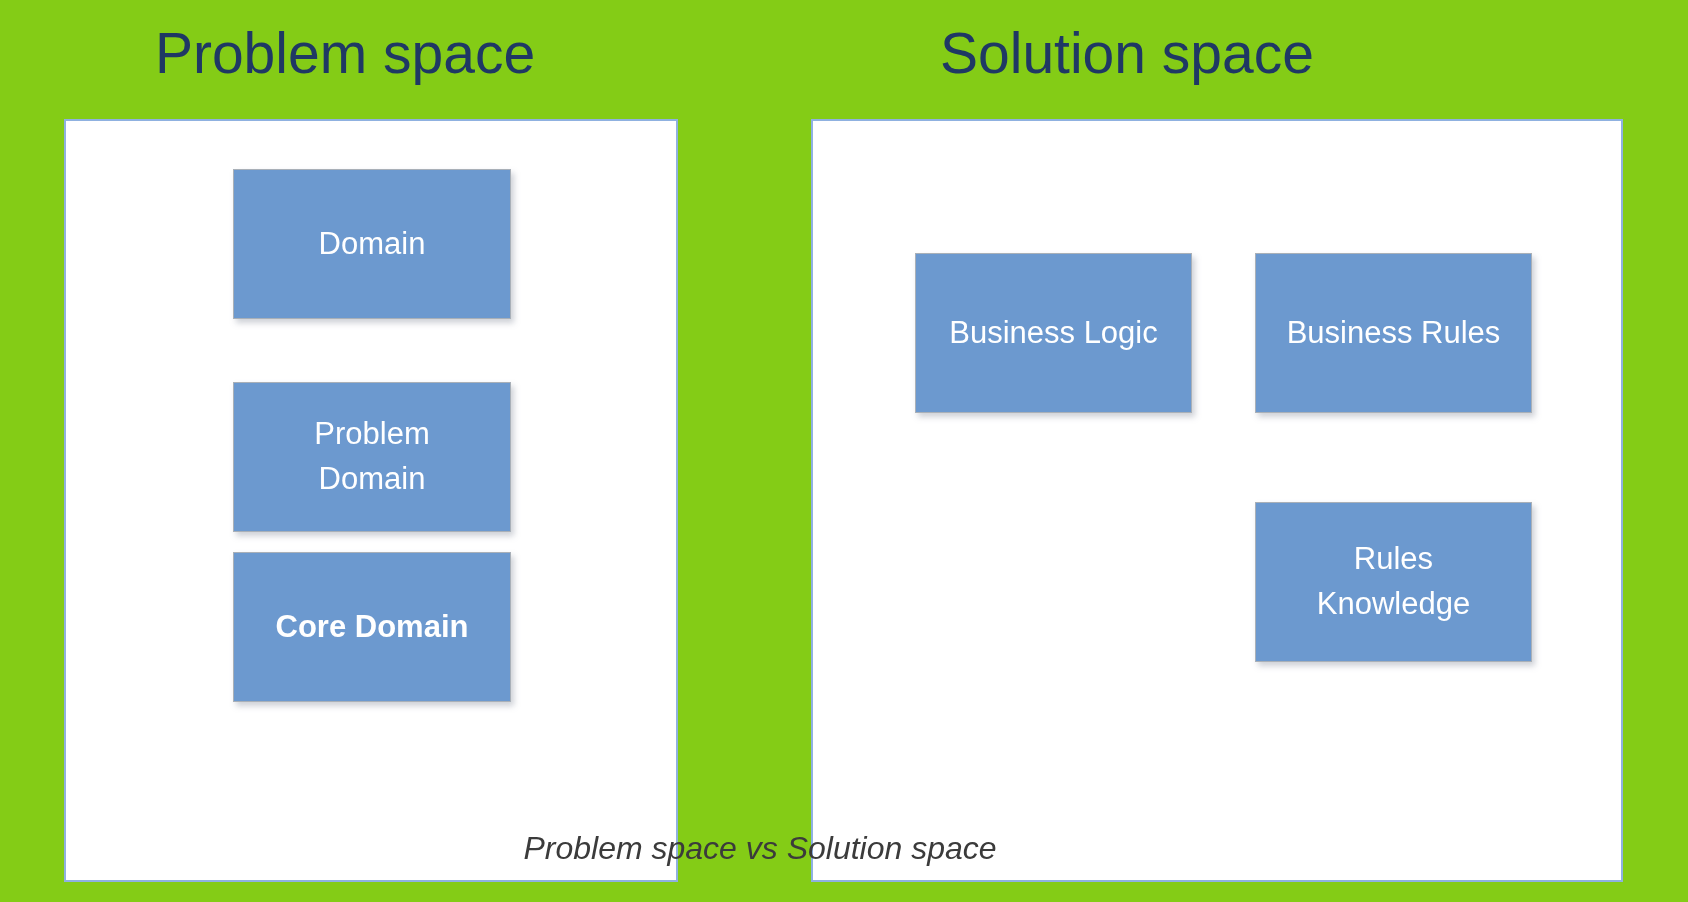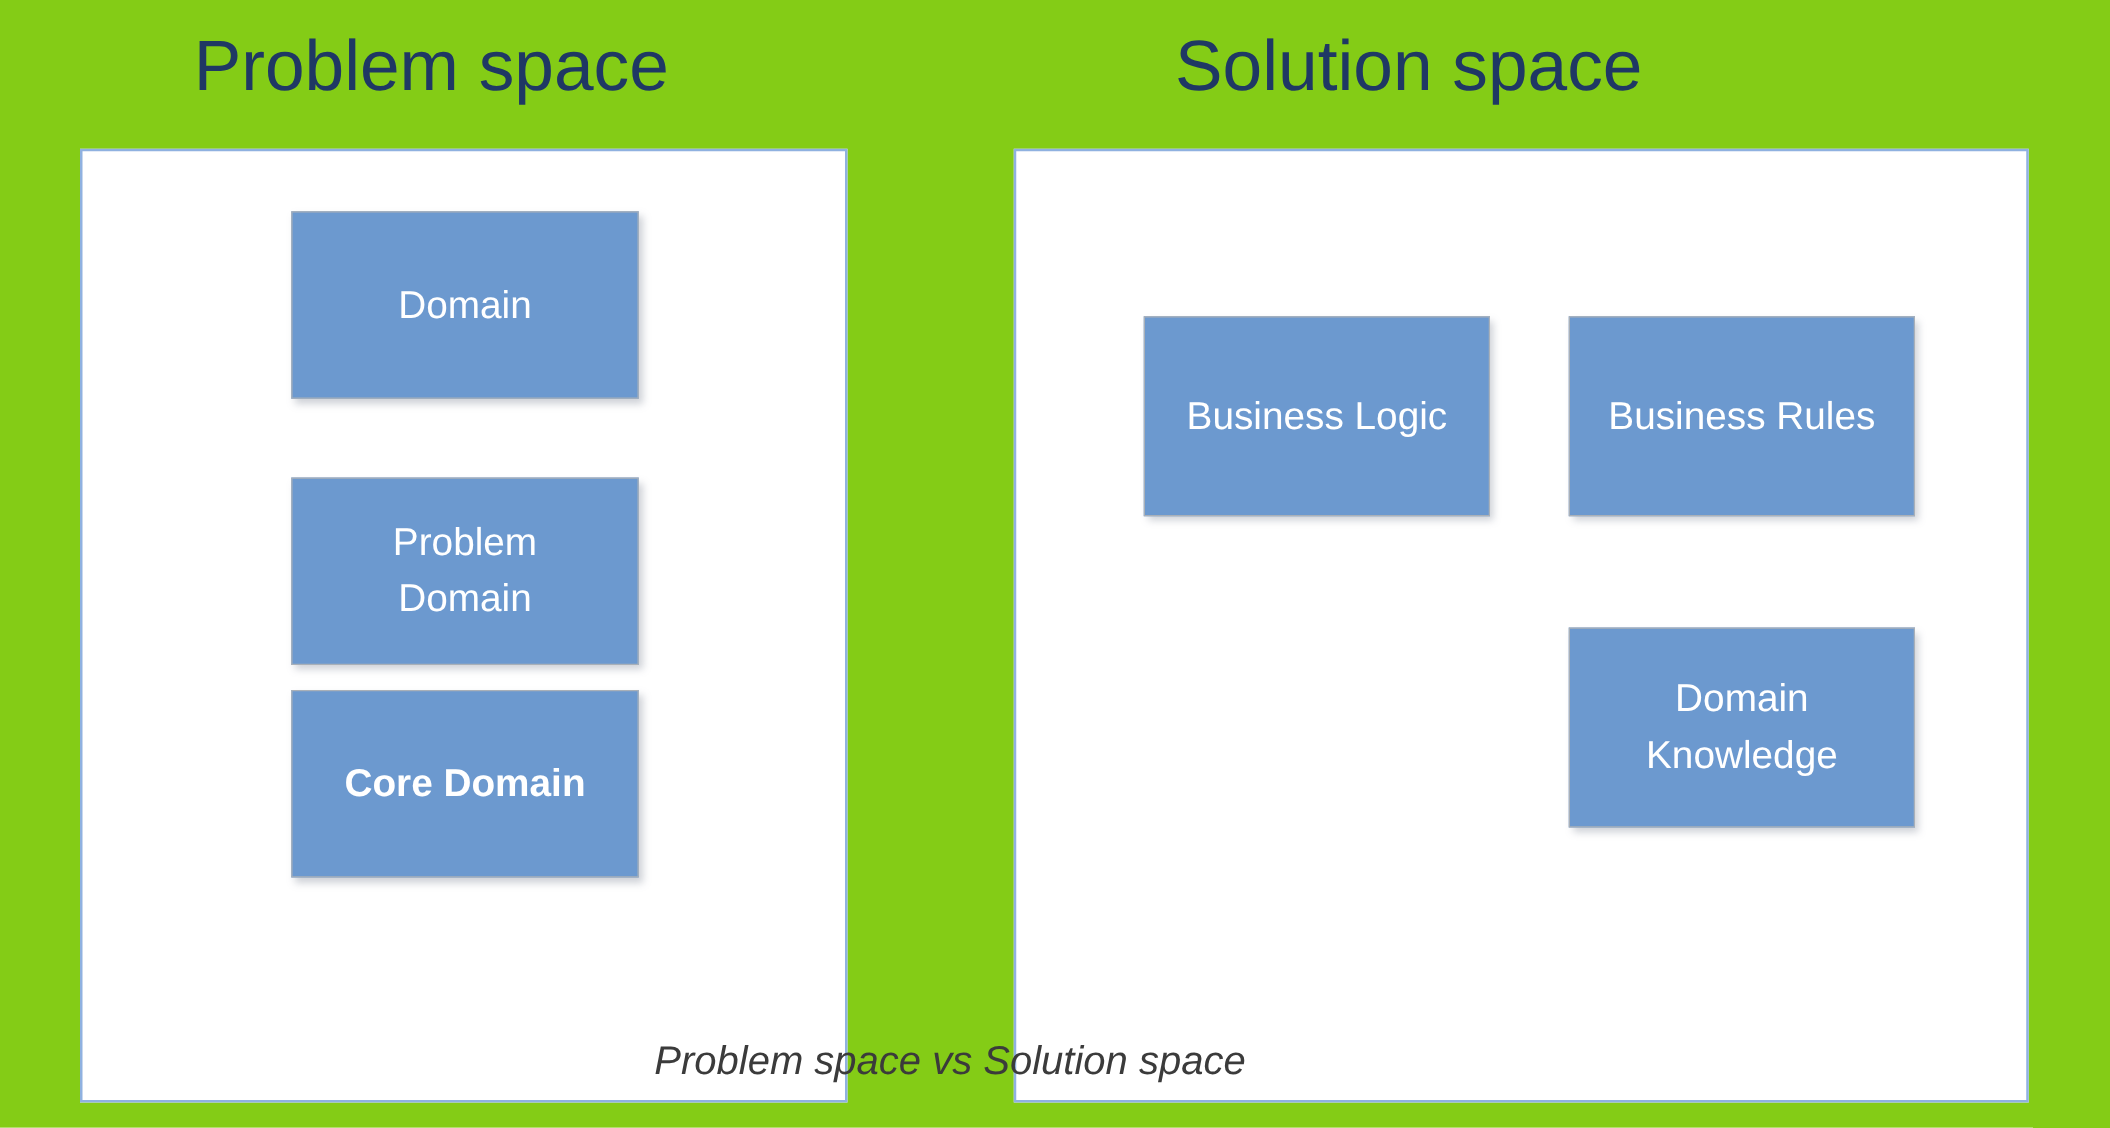--- a/index.html
+++ b/index.html
@@ -98,19 +98,19 @@
   </div>
 
   <div class="container-frame right">
     <div class="blue-box rbox col1 row1">
       <span class="label">Business Logic</span>
     </div>
     <div class="blue-box rbox col2 row1">
       <span class="label">Business Rules</span>
     </div>
     <div class="blue-box rbox col2 row2 two-line">
-      <span class="label">Domain Knowledge</span>
+      <span class="label">Rules Knowledge</span>
     </div>
   </div>
 
   <div class="caption">Problem space vs Solution space</div>
 
 </div>
 
 </body></html>

